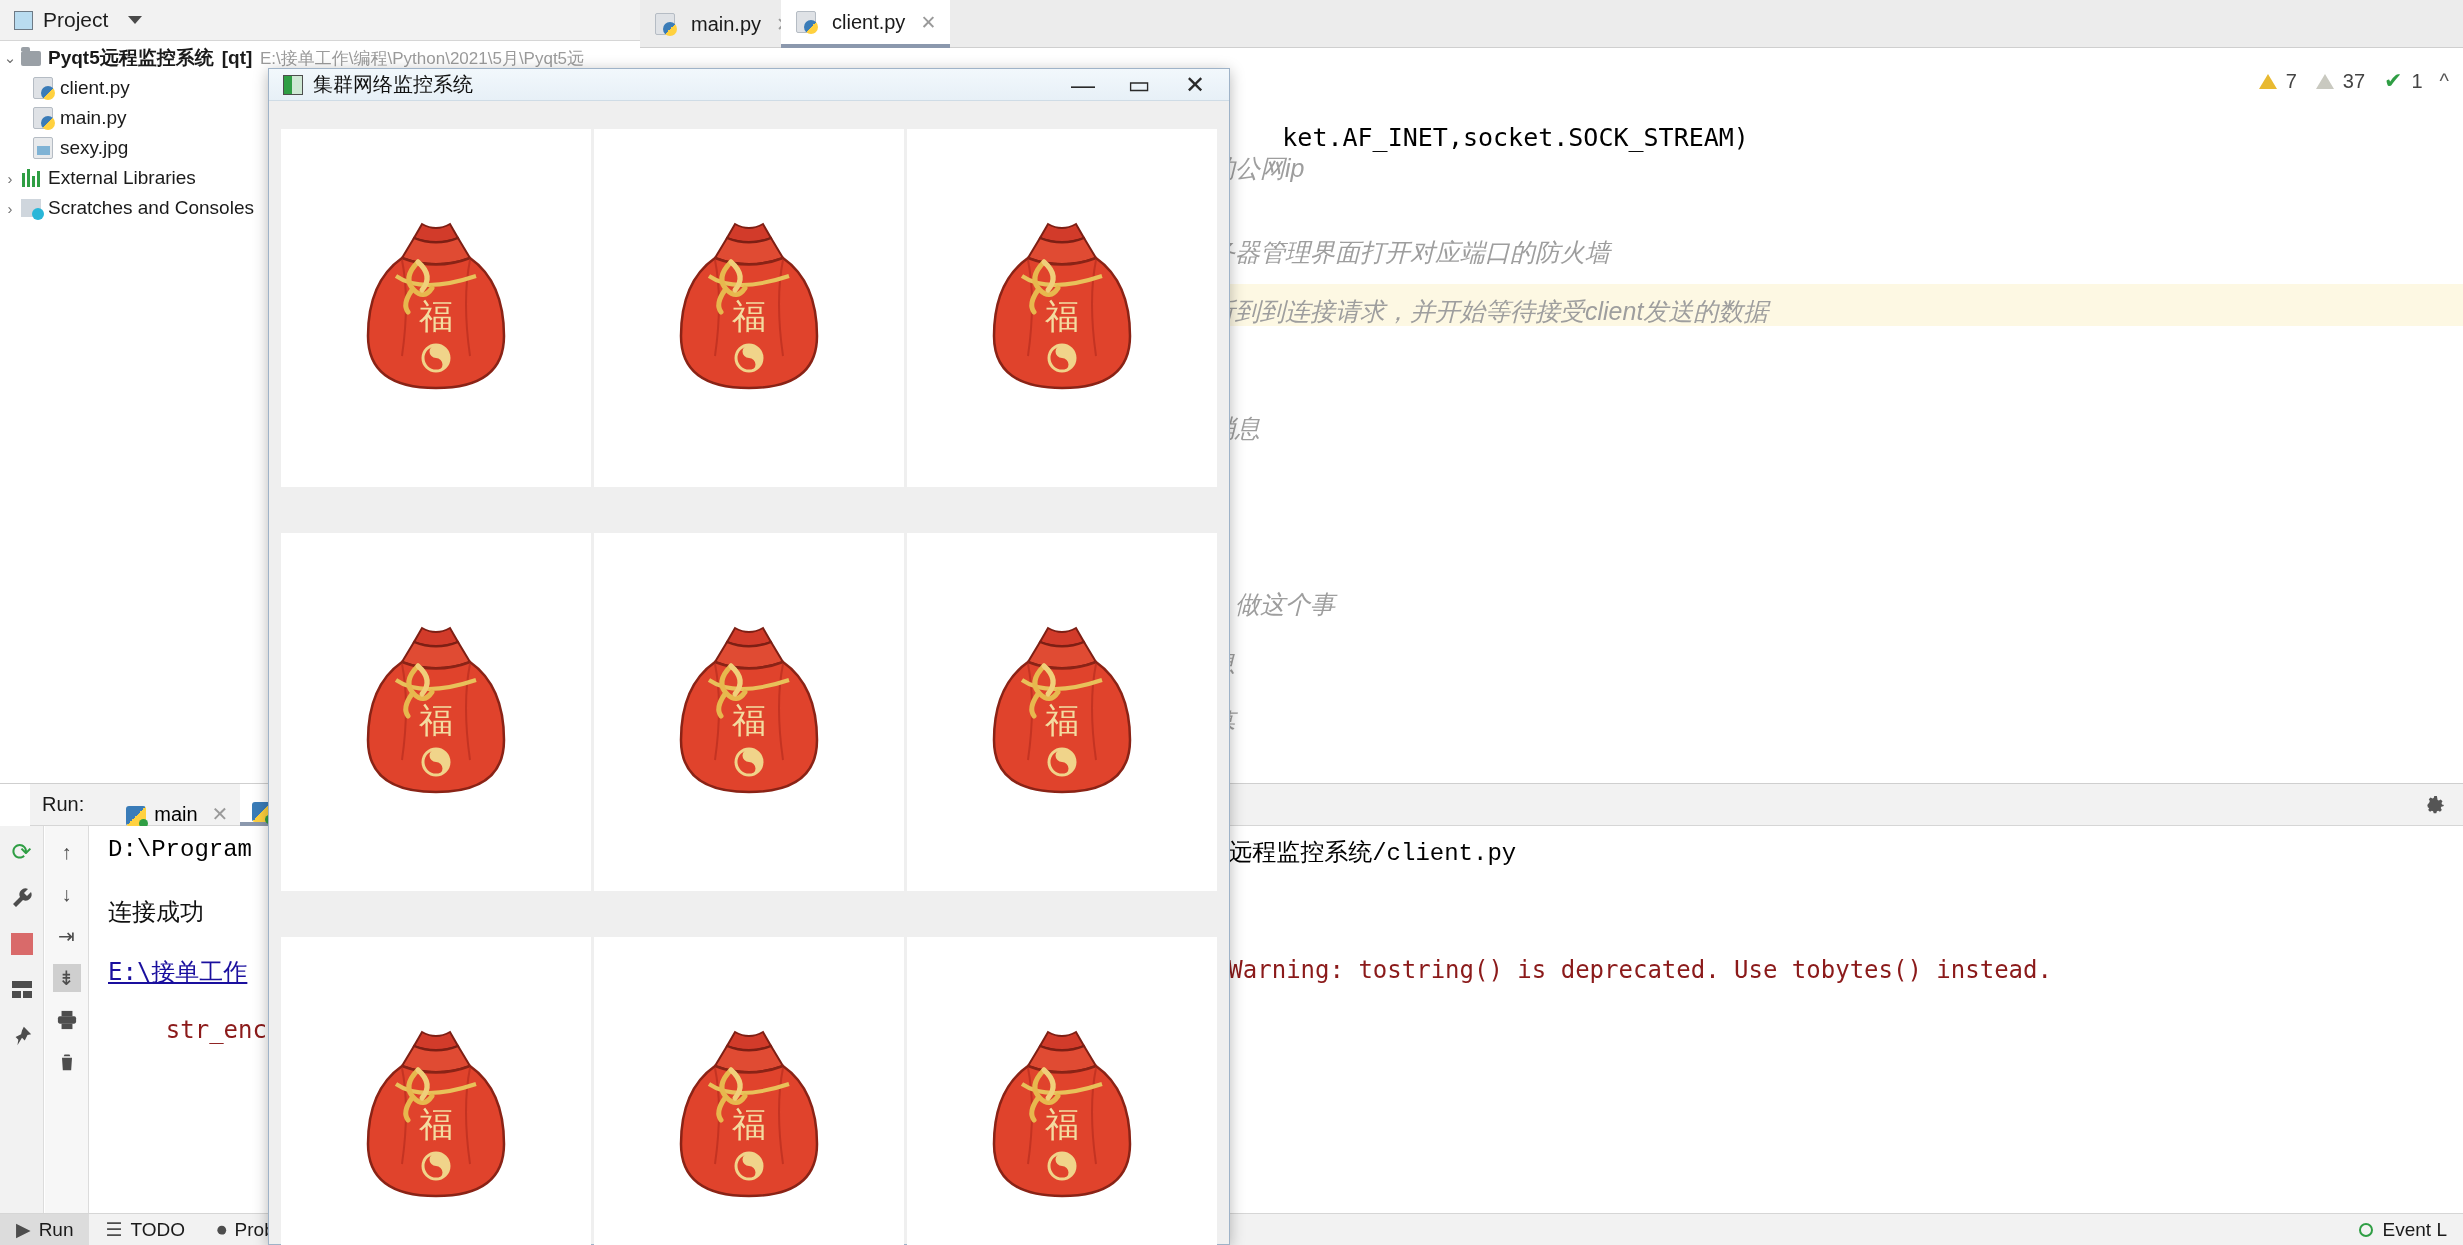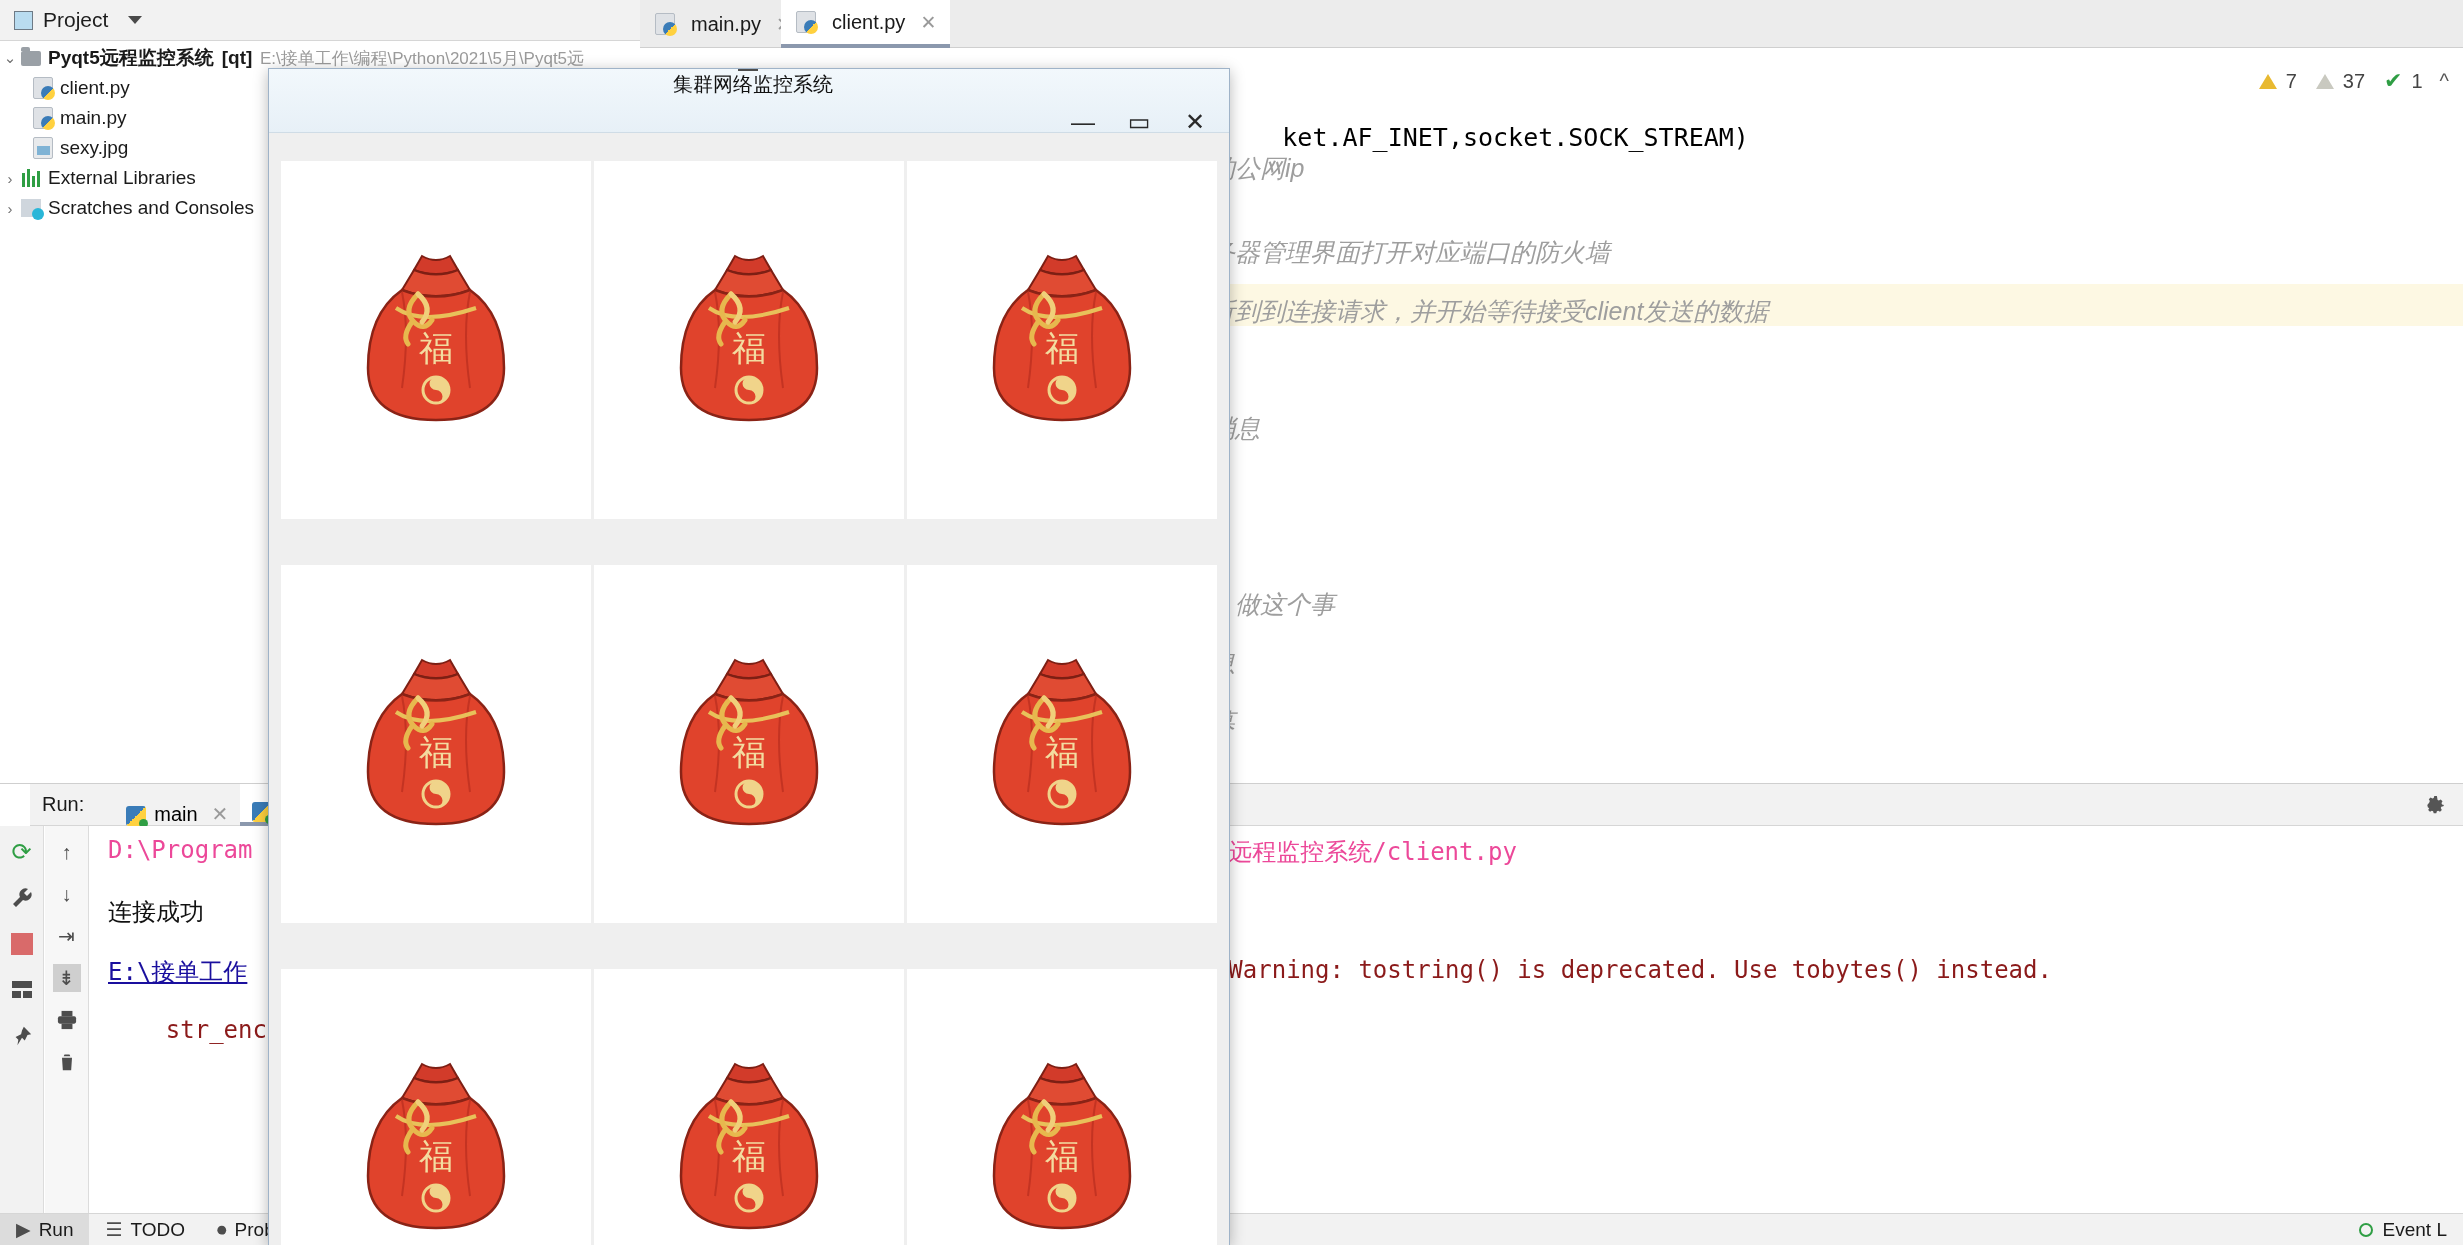--- a/index.html
+++ b/index.html
@@ -105,40 +105,40 @@
 
   .run-side { position:absolute; left:0; top:42px; width:44px; height:388px; background:#f2f2f2; border-right:1px solid #dcdcdc;
               display:flex; flex-direction:column; align-items:center; padding-top:12px; gap:18px;}
   .run-side2{ position:absolute; left:45px; top:42px; width:44px; height:388px; background:#f7f7f7; border-right:1px solid #dcdcdc;
               display:flex; flex-direction:column; align-items:center; padding-top:12px; gap:14px;}
   .sidebtn { width:28px; height:28px; display:flex; align-items:center; justify-content:center; color:#4d4d4d; font-size:20px;}
   .stop-sq { width:22px;height:22px;background:#d96a6a;}
   .console { position:absolute; left:90px; top:42px; right:0; bottom:0; background:#fff; overflow:hidden;
              font-family:"DejaVu Sans Mono", monospace; font-size:24px; }
   .c-line { position:absolute; white-space:pre; }
-  .c-blue { color:#ec4899; }
+  .c-blue { color:#000000;font-family:Liberation Mono, monospace; }
   .c-black{ color:#111; font-family:"Liberation Sans", sans-serif;}
   .c-link { color:#1a0f9e; text-decoration:underline; }
   .c-red  { color:#8b1a1a; }
 
   
   .statusbar { position:absolute; left:0; top:1213px; width:2463px; height:32px; background:#f2f2f2; border-top:1px solid #d6d6d6;
                display:flex; align-items:center; font-size:19px; color:#1a1a1a; }
   .sb-item { display:flex; align-items:center; gap:8px; padding:0 16px; height:32px;}
   .sb-item.sel { background:#dcdcdc; }
   .sb-right { margin-left:auto; display:flex; align-items:center; gap:10px; padding-right:16px; color:#2f9e44;}
 
   
   .dlg {
     position:absolute; left:268px; top:68px; width:962px; height:1177px;
     background:#f0f0f0; border:1px solid #9fb3c8; box-shadow:0 3px 14px rgba(0,0,0,.28);
   }
   .dlg-title {
-    height:64px; background:linear-gradient(#f2f8fc,#e7f0f7); border-bottom:1px solid #cfdce6;
-    display:flex; align-items:center; padding:0 6px 0 14px;flex-direction:column;
+    height:32px; background:linear-gradient(#f2f8fc,#e7f0f7); border-bottom:1px solid #cfdce6;
+    display:flex; align-items:center; padding:0 6px 0 14px;
   }
   .dlg-ico { width:20px;height:20px;border:1.6px solid #4d4d4d; background:linear-gradient(90deg,#2f9e44 0 45%, #cfe8d4 45% 100%); margin-right:10px;}
   .dlg-name { font-size:20px; color:#111; }
   .dlg-btns { margin-left:auto; display:flex; }
   .dlg-btn { width:56px; height:48px; display:flex; align-items:center; justify-content:center; font-size:24px; color:#2a2a2a;}
   .dlg-body { position:relative; height:1129px; background:#efefef; padding:28px 0 0 12px; }
 
   .cellgrid { display:flex; flex-wrap:wrap; gap:0; }
   .cell { width:197px; height:260px; background:#ffffff; margin:0 0 46px 0; position:relative; }
   .cellspacer { width:2px; }

